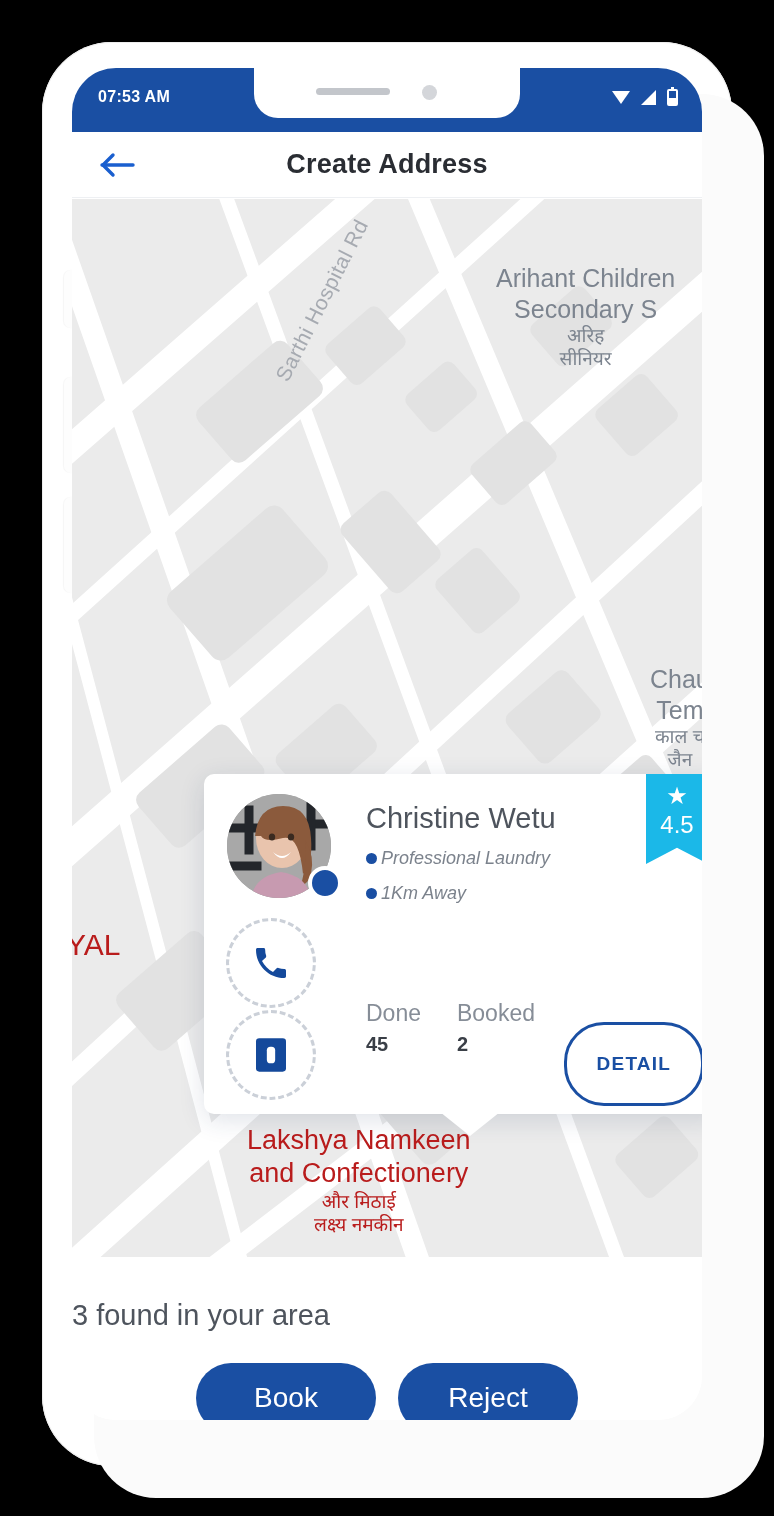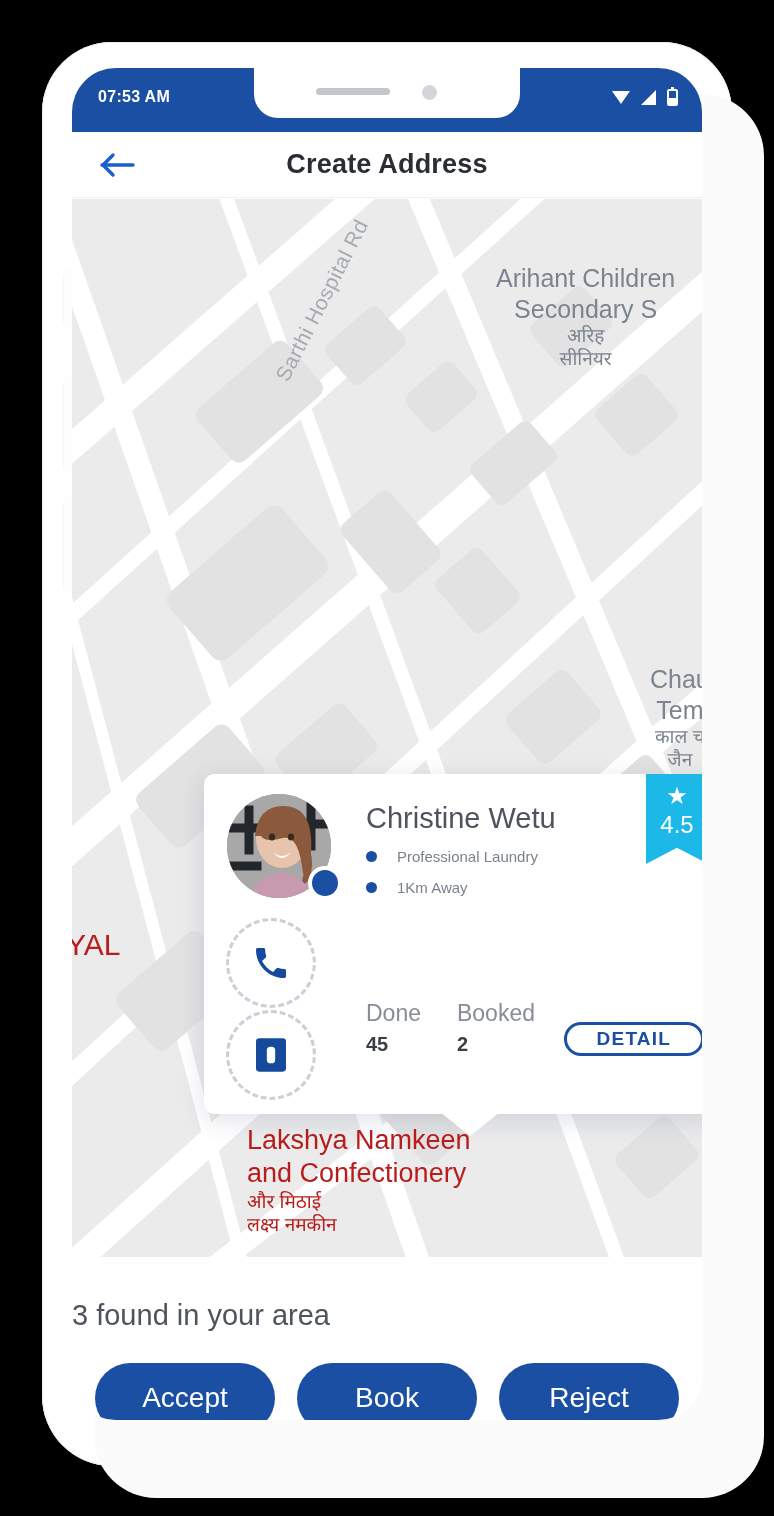--- a/index.html
+++ b/index.html
@@ -189,21 +189,21 @@
   .lbl-road {
     left: 198px; top: 175px;
     transform: rotate(-63deg);
     transform-origin: left top;
     color: #a6aab1;
     font-size: 21px;
     letter-spacing: .5px;
   }
   .lbl-temple { left: 578px; top: 465px; text-align: center; }
   .lbl-yal { left: -6px; top: 728px; font-size: 30px; font-weight: 500; }
-  .lbl-namkeen { left: 175px; top: 925px; text-align: left; font-size: 27px; }
+  .lbl-namkeen { left: 175px; top: 925px; text-align: center; font-size: 27px; }
 
   
   .loc-radius {
     position: absolute;
     left: 243px; top: 680px;
     width: 222px; height: 222px;
     border: 3px solid #9fd8ef;
     border-radius: 50%;
   }
   .loc-outer {
@@ -266,24 +266,25 @@
     font-size: 29px;
     color: #4e545d;
   }
   .meta-list {
     position: absolute;
     left: 162px; top: 74px;
   }
   .meta-row {
     display: flex;
     align-items: center;
-    gap: 20px;
+    gap: 4px;
     margin-bottom: 14px;
-    font-size: 15px;
+    font-size: 18px;
     color: #7b828c;
+    font-style: italic;
   }
   .meta-dot {
     width: 11px; height: 11px;
     border-radius: 50%;
     background: #1a4fa3;
     flex: none;
   }
 
   .ribbon {
     position: absolute;
@@ -318,21 +319,21 @@
     left: 162px; top: 226px;
     display: flex;
     gap: 36px;
   }
   .stat-label { font-size: 23px; color: #868d97; }
   .stat-value { font-size: 20px; color: #3a3f47; font-weight: bold; margin-top: 6px; }
 
   .detail-btn {
     position: absolute;
     right: 18px; top: 248px;
-    padding: 3px 30px;
+    padding: 28px 30px;
     border: 3px solid #1a4fa3;
     border-radius: 40px;
     color: #1a4fa3;
     font-size: 19px;
     font-weight: bold;
     letter-spacing: 1.2px;
     background: #ffffff;
     cursor: pointer;
   }
 
@@ -540,19 +541,18 @@
         </div>
       </div>
 
       <div class="detail-btn">DETAIL</div>
     </div>
   </div>
 
   <div class="bottom-panel">
     <div class="found-text">3 found in your area</div>
     <div class="action-row">
-      <button class="action-btn">Accept</button>
       <button class="action-btn">Book</button>
       <button class="action-btn">Reject</button>
     </div>
   </div>
 
 </div>
 
 </body></html>

